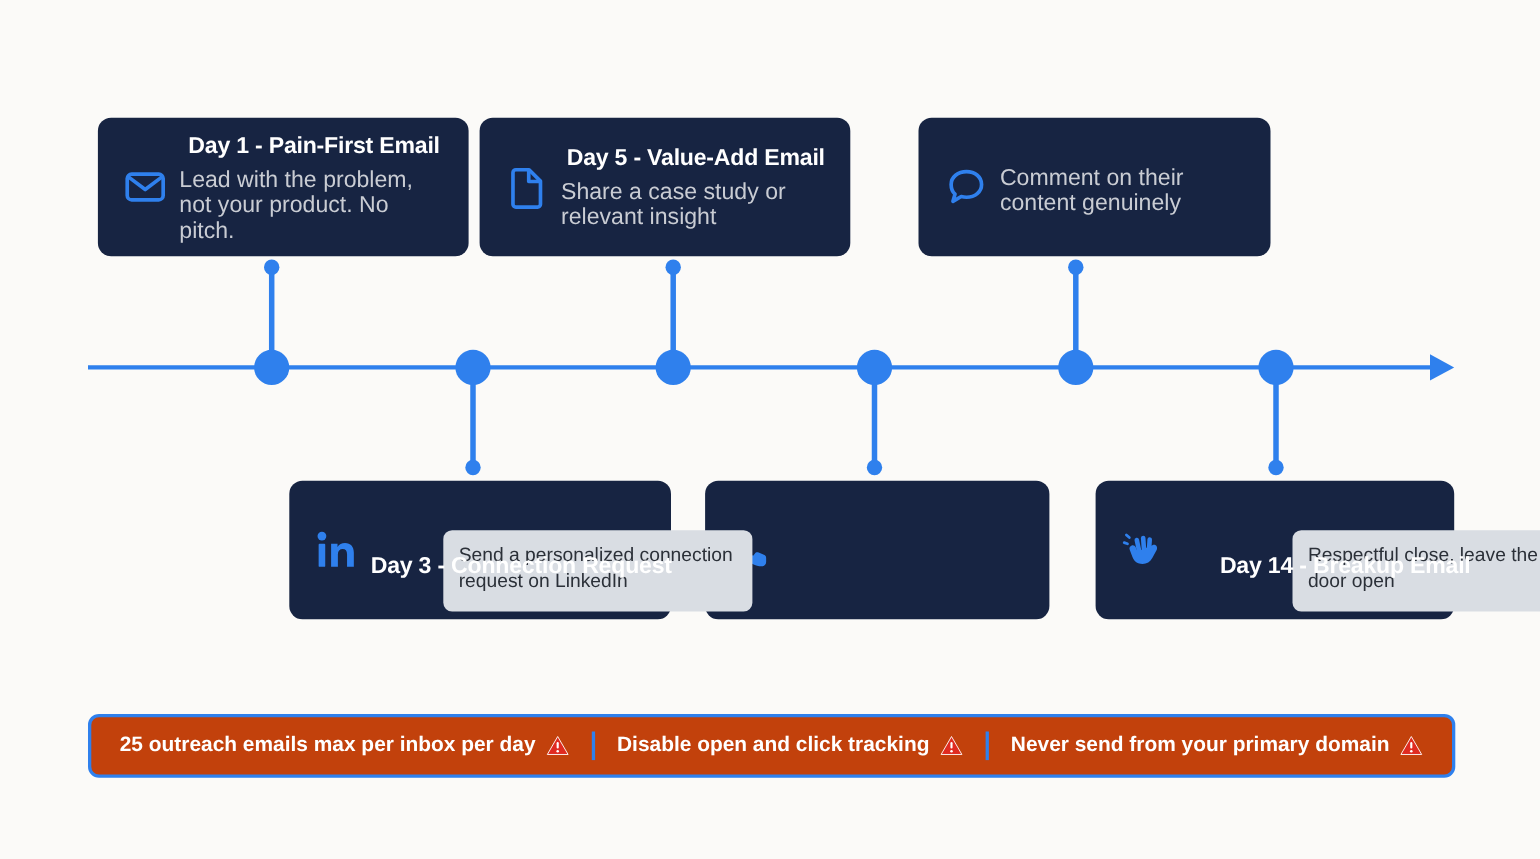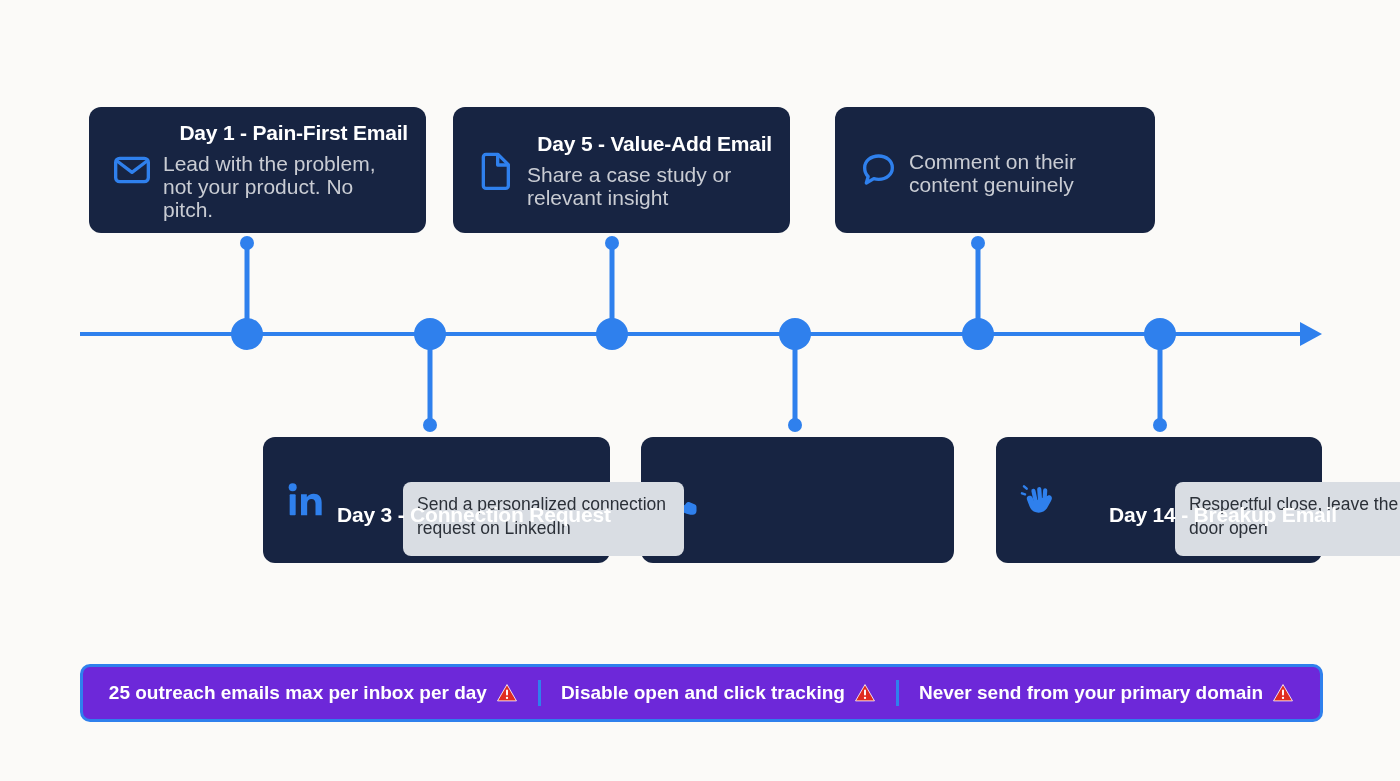--- a/index.html
+++ b/index.html
@@ -54,21 +54,21 @@
     flex: 1 1 auto;
     display: flex;
     flex-direction: column;
     justify-content: center;
   }
   .card-title {
     color: #ffffff;
     font-weight: bold;
     font-size: 21px;
     line-height: 26px;
-    text-align: right;
+    text-align: center;
     letter-spacing: -0.2px;
     white-space: nowrap;
   }
   .card-desc {
     color: #c9ccd3;
     font-size: 21px;
     line-height: 23px;
     margin-top: 6px;
   }
   
@@ -89,25 +89,25 @@
     line-height: 24px;
     border-radius: 8px;
     padding: 10px 14px 12px 14px;
     box-sizing: border-box;
     z-index: 1;
   }
   
   #banner {
     position: absolute;
     left: 80px;
-    top: 664px;
+    top: 649px;
     width: 1243px;
     height: 58px;
     box-sizing: border-box;
-    background: #6d28d9;
+    background: #c2410c;
     border: 3px solid #2f80ed;
     border-radius: 10px;
     display: flex;
     align-items: center;
     justify-content: center;
   }
   .banner-item {
     display: flex;
     align-items: center;
     gap: 9px;
@@ -164,21 +164,21 @@
           <svg width="40" height="40" viewBox="0 0 24 24">
             <rect x="2.2" y="5" width="19.6" height="14" rx="2.4" fill="none" stroke="#2f80ed" stroke-width="2"></rect>
             <path d="M3 6.6 L12 13.4 L21 6.6" fill="none" stroke="#2f80ed" stroke-width="2" stroke-linecap="round" stroke-linejoin="round"></path>
           </svg>
         </div>
         <div class="card-body">
           <div class="card-title">Day 1 - Pain-First Email</div>
           <div class="card-desc">Lead with the problem, not your product. No pitch.</div>
         </div>
       </div>
-      <div class="card card-top" style="left: 453px; top: 107px; width: 337px; height: 126px;">
+      <div class="card card-top" style="left: 436px; top: 107px; width: 337px; height: 126px;">
         <div class="card-icon">
           <svg width="40" height="40" viewBox="0 0 24 24">
             <path d="M6 2.6 h7.2 L19.4 8.8 V21.4 a1.6 1.6 0 0 1 -1.6 1.6 H6 a1.6 1.6 0 0 1 -1.6 -1.6 V4.2 A1.6 1.6 0 0 1 6 2.6 z" fill="none" stroke="#2f80ed" stroke-width="2" stroke-linejoin="round"></path>
             <path d="M13 2.8 V9 h6.2" fill="none" stroke="#2f80ed" stroke-width="2" stroke-linejoin="round"></path>
           </svg>
         </div>
         <div class="card-body">
           <div class="card-title">Day 5 - Value-Add Email</div>
           <div class="card-desc">Share a case study or relevant insight</div>
         </div>

